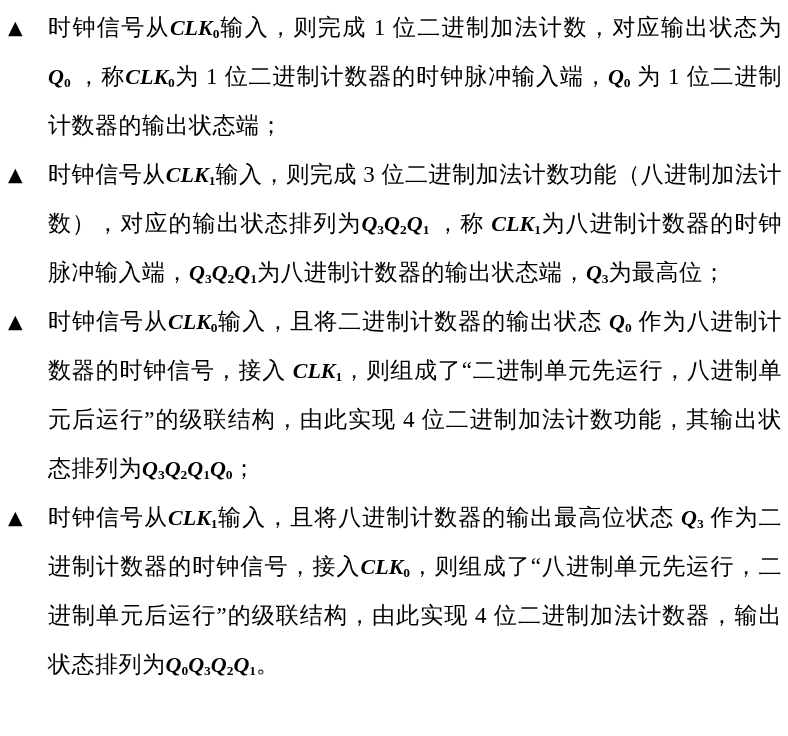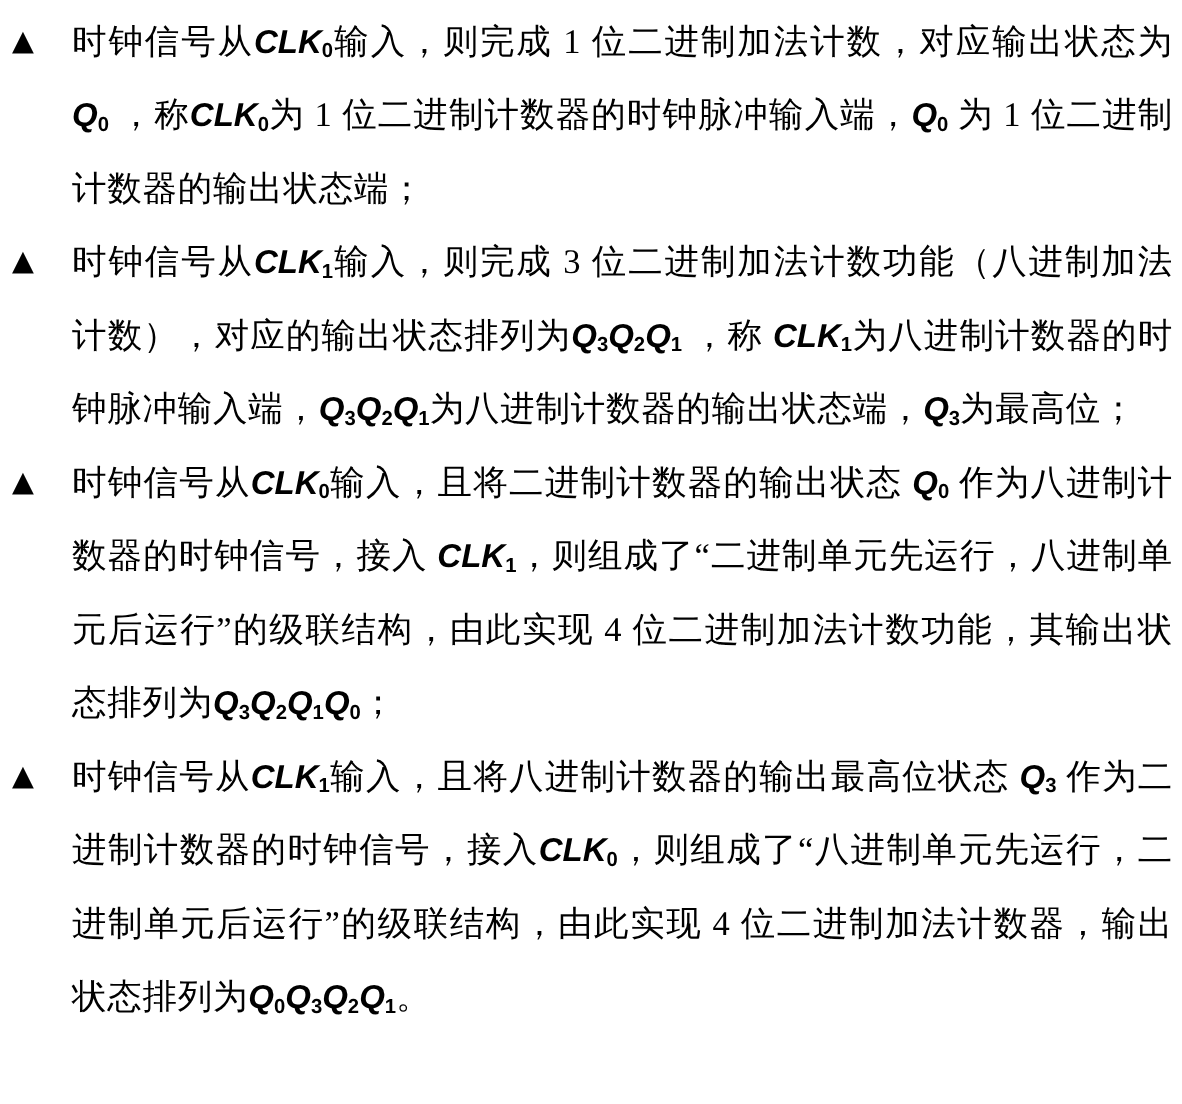--- a/index.html
+++ b/index.html
@@ -36,21 +36,21 @@
   }
   .bullet-text {
     margin: 0;
     font-size: 23px;
     line-height: 49px;
     text-align: justify;
     letter-spacing: 0.5px;
     word-break: normal;
   }
   .sym {
-    font-family: Liberation Sans, sans-serif;
+    font-family: Liberation Serif, serif;
     font-style: italic;
     font-weight: bold;
     font-size: 22px;
     letter-spacing: 0;
     white-space: nowrap;
   }
   .sym .sub {
     font-style: normal;
     font-weight: bold;
     font-size: 13.5px;

